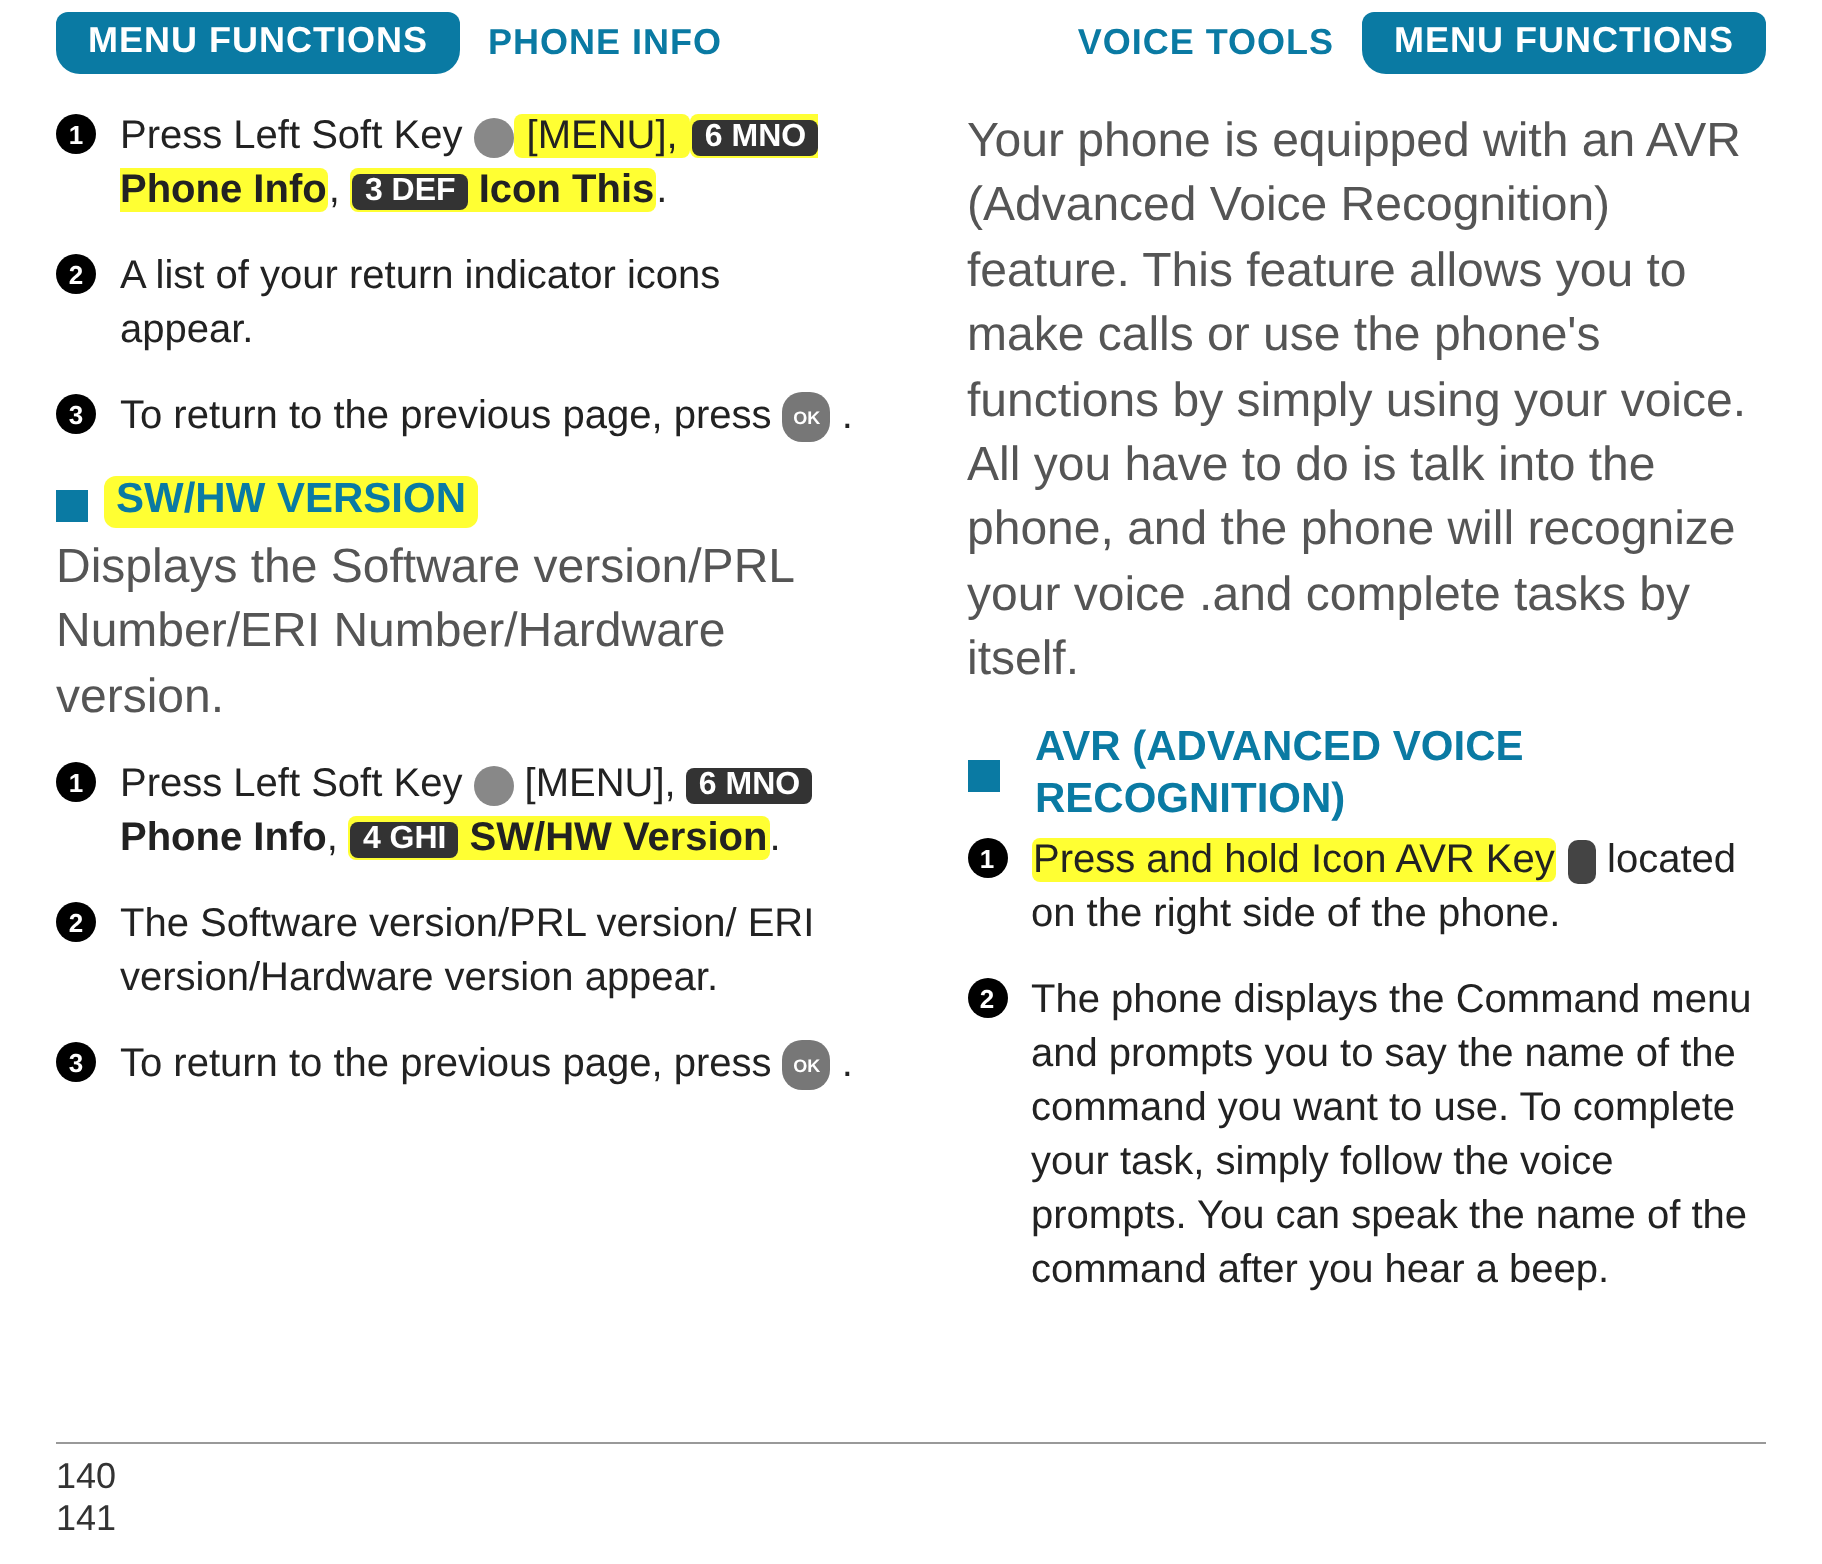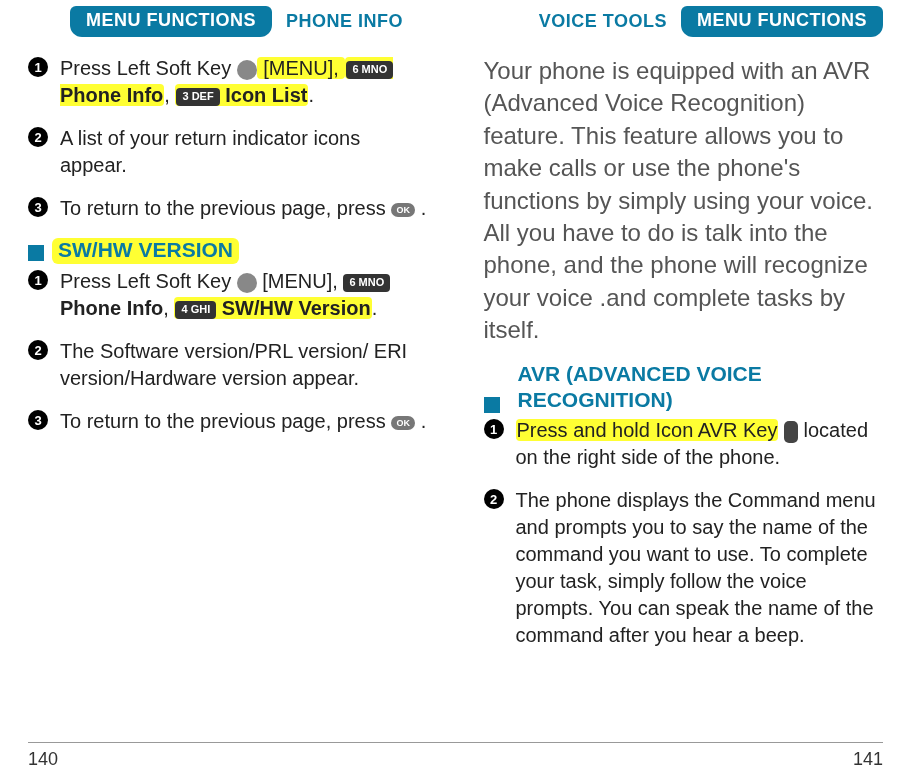--- a/index.html
+++ b/index.html
@@ -1,80 +1,81 @@
 <!DOCTYPE html>
 <html><head>
 <meta charset="utf-8">
 <style>
   * { box-sizing: border-box; margin: 0; padding: 0; }
   html, body { width: 911px; height: 782px; font-family: "Helvetica Neue", Arial, sans-serif; background: #fff; }
   body { position: relative; padding: 0 28px 40px 28px; display: flex; gap: 56px; }
 
   .col { flex: 1 1 0; padding-top: 6px; }
 
-  .tab-row { display: flex; align-items: center; gap: 14px; margin-bottom: 18px; margin-left: 42px; }
+  .tab-row { display: flex; align-items: center; gap: 14px; margin-bottom: 18px; }
   .tab-row.right { justify-content: flex-end; }
 
   .tab, .tab-label { font-weight: 700; font-size: 18px; letter-spacing: 0.5px; }
   .tab { background: #0a7aa3; color: #fff; padding: 4px 16px 6px; border-radius: 6px 6px 12px 12px; }
   .tab-label { color: #0a7aa3; }
 
   .step { display: flex; gap: 12px; margin: 0 0 16px 0; }
   .step-num { flex: 0 0 auto; width: 20px; height: 20px; border-radius: 50%; background: #000; color: #fff; font-weight: 700; font-size: 13px; display: flex; align-items: center; justify-content: center; margin-top: 2px; }
   .step-body { font-size: 20px; line-height: 1.35; font-weight: 400; color: #222; }
 
-  .k { display: inline-flex; align-items: center; justify-content: center; background: #333; color: #fff; border-radius: 4px; font-size: 11px; font-weight: 700; height: 18px; padding: 0 6px; vertical-align: middle; }
+  .k { display: inline-flex; align-items: center; justify-content: center; background: #333; color: #fff; border-radius: 4px; font-size: 16px; font-weight: 700; height: 18px; padding: 0 6px; vertical-align: middle; }
   .k-round { width: 20px; height: 20px; border-radius: 50%; padding: 0; background: #888; }
-  .k-ok { width: 24px; height: 14px; border-radius: 10px; padding: 0; font-size: 9px; background: #777; }
+  .k-ok { width: 24px; height: 25px; border-radius: 10px; padding: 0; font-size: 9px; background: #777; }
   .k-side { width: 14px; height: 22px; border-radius: 5px; background: #444; }
 
   .hl { background: #ffff33; border-radius: 4px; padding: 0 1px; }
 
   .section-title { display: flex; gap: 8px; align-items: center; font-size: 21px; font-weight: 700; color: #0a7aa3; margin: 6px 0 4px; }
   .section-title .square { width: 16px; height: 16px; background: #0a7aa3; flex: 0 0 auto; margin-top: 3px; }
   .section-title.hl-title .txt { background: #ffff33; border-radius: 6px; padding: 0 6px 2px; }
-  .section-title.multiline { align-items: flex-end; line-height: 1.25; gap: 18px; }
+  .section-title.multiline { align-items: center; line-height: 1.25; gap: 18px; }
 
   .desc { font-size: 24px; color: #555; line-height: 1.35; margin-bottom: 14px; }
   .bold { font-weight: 700; }
 
-  .footer { position: absolute; left: 28px; right: 28px; bottom: 12px; display: flex; justify-content: space-between; border-top: 1px solid #999; padding-top: 6px; font-size: 18px; color: #333; }
+  .footer { position: absolute; left: 28px; right: 28px; bottom: 12px; display: flex; justify-content: space-between; border-top: 1px solid #999; padding-top: 6px; font-size: 18px; color: #333; flex-direction: column; }
 </style>
 </head>
 <body>
 
 <div class="col">
   <div class="tab-row">
     <span class="tab">MENU FUNCTIONS</span>
     <span class="tab-label">PHONE INFO</span>
   </div>
 
   <div class="step">
     <span class="step-num">1</span>
     <span class="step-body">
-      <span>Press Left Soft Key </span><span class="k k-round"></span><span class="hl"><span> [MENU], </span></span><span class="hl"><span class="k">6 MNO</span><span class="bold"> Phone Info</span></span><span>, </span><span class="hl"><span class="k">3 DEF</span><span class="bold"> Icon List</span></span><span>.</span>
+      <span>Press Left Soft Key </span><span class="k k-round"></span><span class="hl"><span> [MENU], </span></span><span class="hl"><span class="k">6 MNO</span><span class="bold"> Phone Info</span></span><span>, </span><span class="hl"><span class="k">3 DEF</span><span class="bold"> Icon This</span></span><span>.</span>
     </span>
   </div>
 
   <div class="step">
     <span class="step-num">2</span>
     <span class="step-body">A list of your return indicator icons appear.</span>
   </div>
 
   <div class="step">
     <span class="step-num">3</span>
     <span class="step-body">
       <span>To return to the previous page, press </span><span class="k k-ok">OK</span><span> .</span>
     </span>
   </div>
 
   <div class="section-title hl-title">
     <span class="square"></span>
     <span class="txt">SW/HW VERSION</span>
   </div>
+  <div class="desc">Displays the Software version/PRL Number/ERI Number/Hardware version.</div>
 
   <div class="step">
     <span class="step-num">1</span>
     <span class="step-body">
       <span>Press Left Soft Key </span><span class="k k-round"></span><span> [MENU], </span><span class="k">6 MNO</span><span class="bold"> Phone Info</span><span>, </span><span class="hl"><span class="k">4 GHI</span><span class="bold"> SW/HW Version</span></span><span>.</span>
     </span>
   </div>
 
   <div class="step">
     <span class="step-num">2</span>

